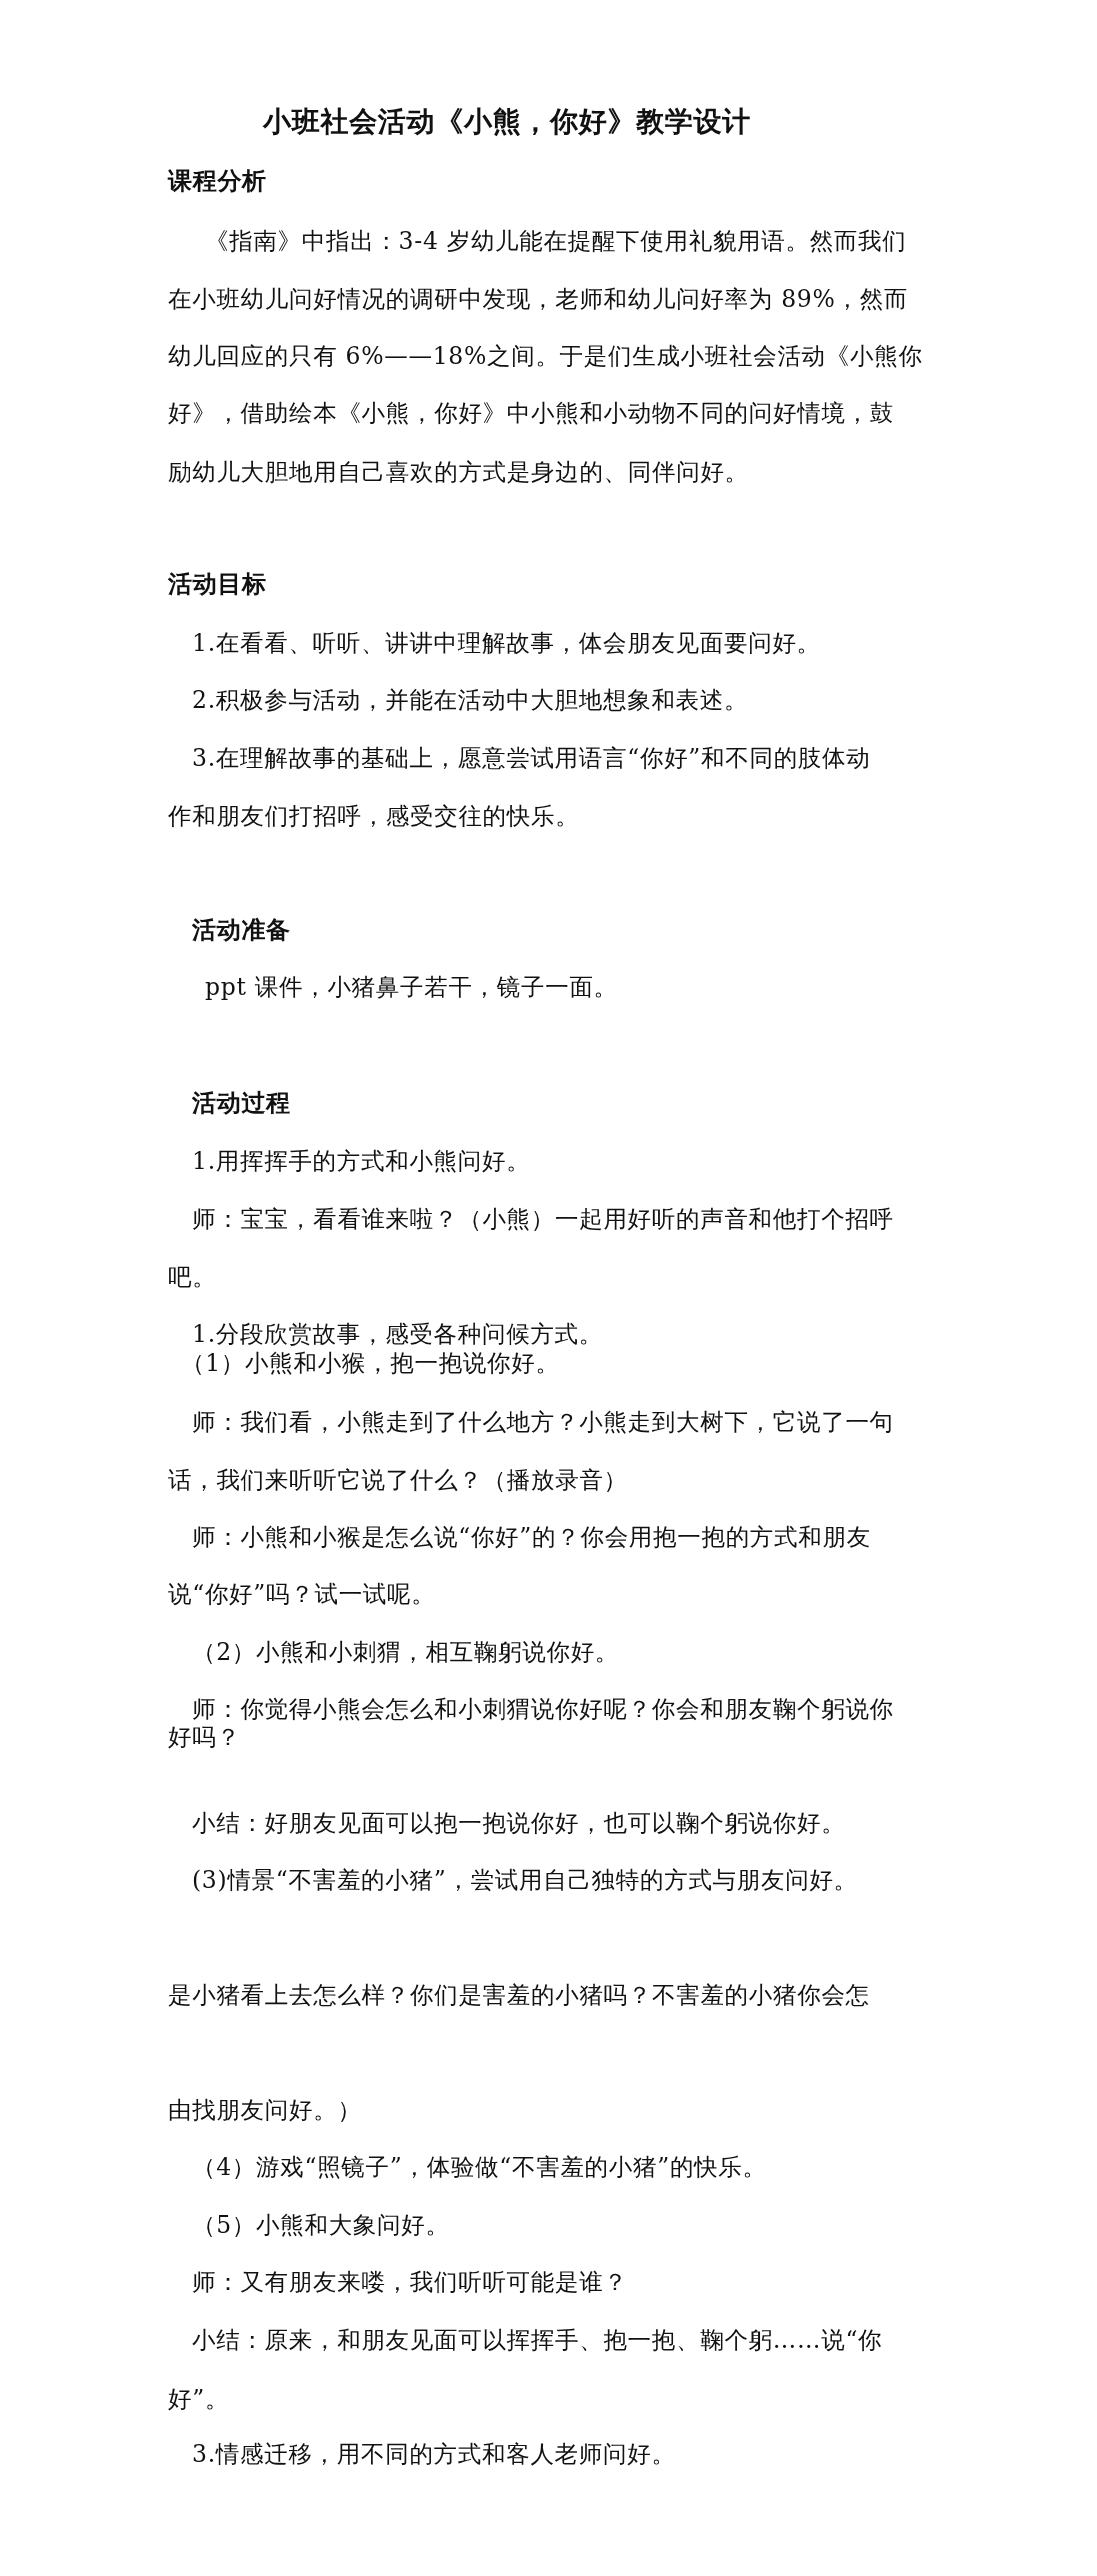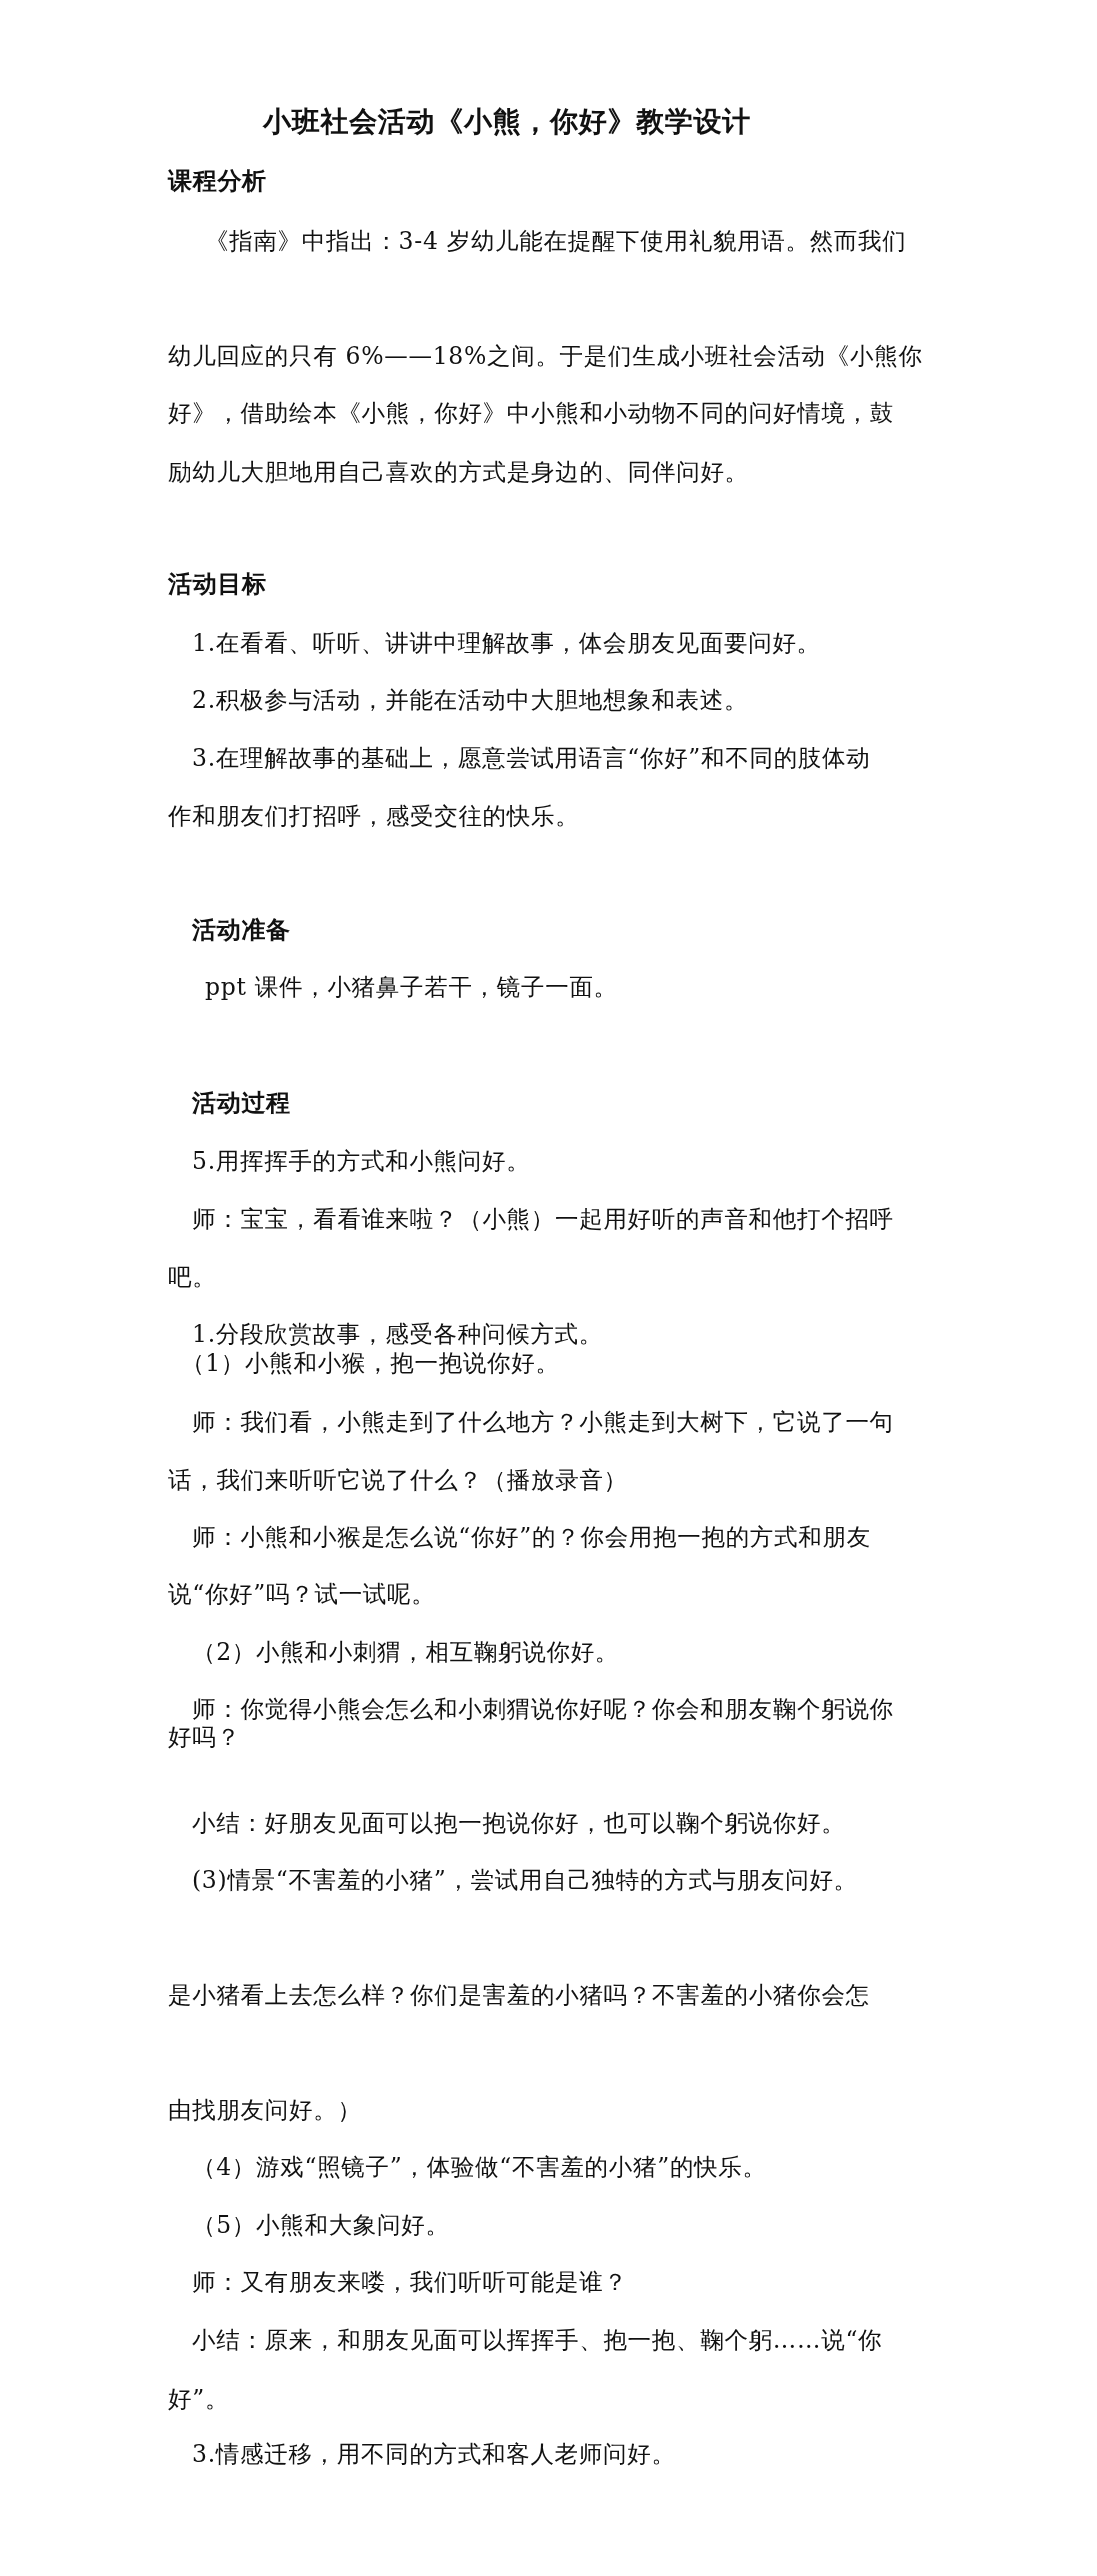--- a/index.html
+++ b/index.html
@@ -18,35 +18,36 @@
   </style>
 </head>
 <body>
 
 <div class="page">
 
   <div class="title">小班社会活动《小熊，你好》教学设计</div>
 
   <div class="line heading indent0" style="top:181px">课程分析</div>
   <div class="line indent2" style="top:241px">《指南》中指出：3-4 岁幼儿能在提醒下使用礼貌用语。然而我们</div>
+  <div class="line indent0" style="top:299px">在小班幼儿问好情况的调研中发现，老师和幼儿问好率为 89%，然而</div>
   <div class="line indent0" style="top:356px">幼儿回应的只有 6%——18%之间。于是们生成小班社会活动《小熊你</div>
   <div class="line indent0" style="top:413px">好》，借助绘本《小熊，你好》中小熊和小动物不同的问好情境，鼓</div>
   <div class="line indent0" style="top:472px">励幼儿大胆地用自己喜欢的方式是身边的、同伴问好。</div>
 
   <div class="line heading indent0" style="top:584px">活动目标</div>
   <div class="line indent1" style="top:643px">1.在看看、听听、讲讲中理解故事，体会朋友见面要问好。</div>
   <div class="line indent1" style="top:700px">2.积极参与活动，并能在活动中大胆地想象和表述。</div>
   <div class="line indent1" style="top:758px">3.在理解故事的基础上，愿意尝试用语言“你好”和不同的肢体动</div>
   <div class="line indent0" style="top:816px">作和朋友们打招呼，感受交往的快乐。</div>
 
   <div class="line heading indent1" style="top:930px">活动准备</div>
   <div class="line indent2" style="top:987px">ppt 课件，小猪鼻子若干，镜子一面。</div>
 
   <div class="line heading indent1" style="top:1103px">活动过程</div>
-  <div class="line indent1" style="top:1161px">5.用挥挥手的方式和小熊问好。</div>
+  <div class="line indent1" style="top:1161px">1.用挥挥手的方式和小熊问好。</div>
   <div class="line indent1" style="top:1219px">师：宝宝，看看谁来啦？（小熊）一起用好听的声音和他打个招呼</div>
   <div class="line indent0" style="top:1277px">吧。</div>
   <div class="line indent1" style="top:1334px">1.分段欣赏故事，感受各种问候方式。</div>
   <div class="line indent15" style="top:1363px">（1）小熊和小猴，抱一抱说你好。</div>
   <div class="line indent1" style="top:1422px">师：我们看，小熊走到了什么地方？小熊走到大树下，它说了一句</div>
   <div class="line indent0" style="top:1480px">话，我们来听听它说了什么？（播放录音）</div>
   <div class="line indent1" style="top:1537px">师：小熊和小猴是怎么说“你好”的？你会用抱一抱的方式和朋友</div>
   <div class="line indent0" style="top:1594px">说“你好”吗？试一试呢。</div>
   <div class="line indent1" style="top:1652px">（2）小熊和小刺猬，相互鞠躬说你好。</div>
   <div class="line indent1" style="top:1709px">师：你觉得小熊会怎么和小刺猬说你好呢？你会和朋友鞠个躬说你</div>

